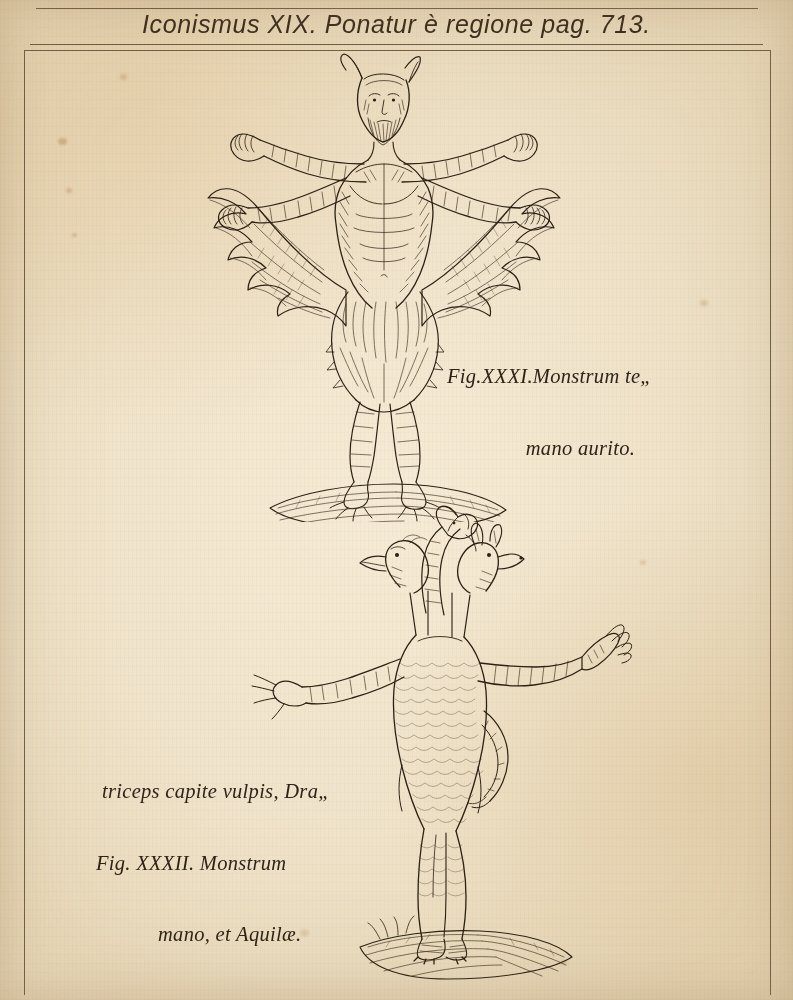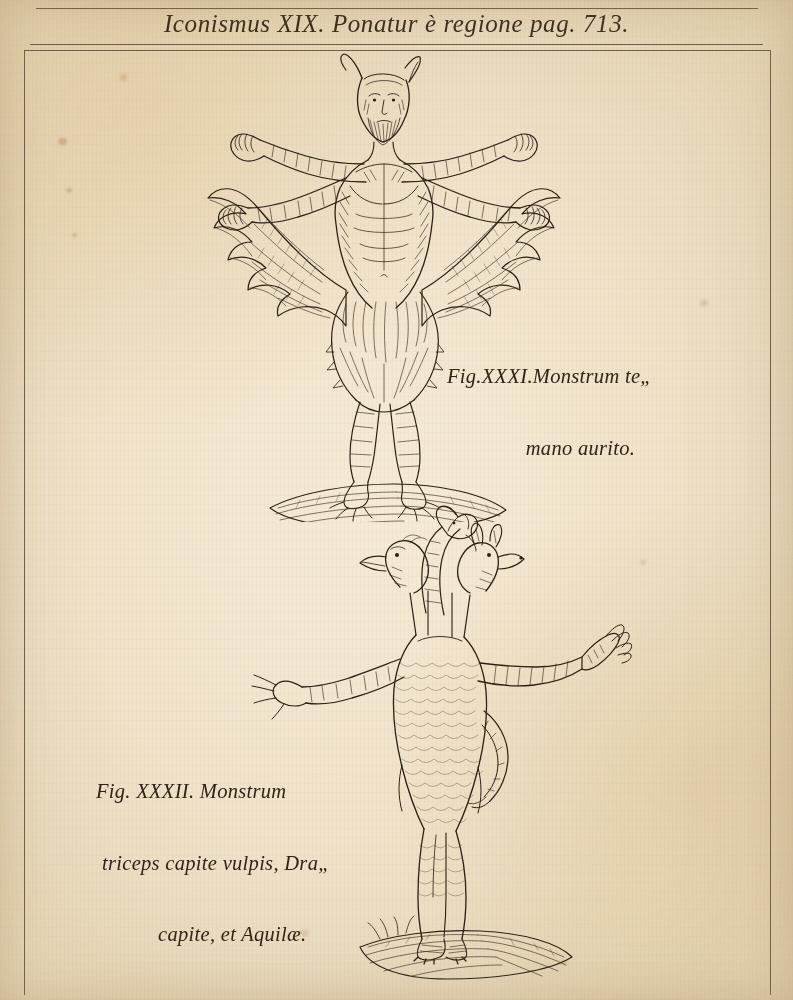--- a/index.html
+++ b/index.html
@@ -87,21 +87,21 @@
     opacity: 0.85;
     pointer-events: none;
   }
 
   
   .header-text {
     position: absolute;
     left: 0; top: 10px;
     width: 793px;
     text-align: center;
-    font-family: Liberation Serif, serif;
+    font-family: Liberation Sans, sans-serif;
     font-size: 25px;
     letter-spacing: 0.6px;
     color: #3a2c1c;
     font-style: italic;
     white-space: nowrap;
   }
 
   
   .caption {
     position: absolute;
@@ -671,19 +671,19 @@
             <path d="M180 439 L176 445"></path>
           <path d="M260 443 L264 450"></path>
             <path d="M284 448 L288 455"></path>
             <path d="M300 454 L304 461"></path>
         </g>
       </g>
     </svg>
   </div>
 
   <div class="caption c2">
+    <span class="ln ln2">triceps capite vulpis, Dra„</span>
     <span class="ln ln1">Fig. XXXII. Monstrum</span>
-    <span class="ln ln2">triceps capite vulpis, Dra„</span>
-    <span class="ln ln3">capite, et Aquilæ.</span>
+    <span class="ln ln3">mano, et Aquilæ.</span>
   </div>
 
   <div class="edge-shade"></div>
 </div>
 
 </body></html>

